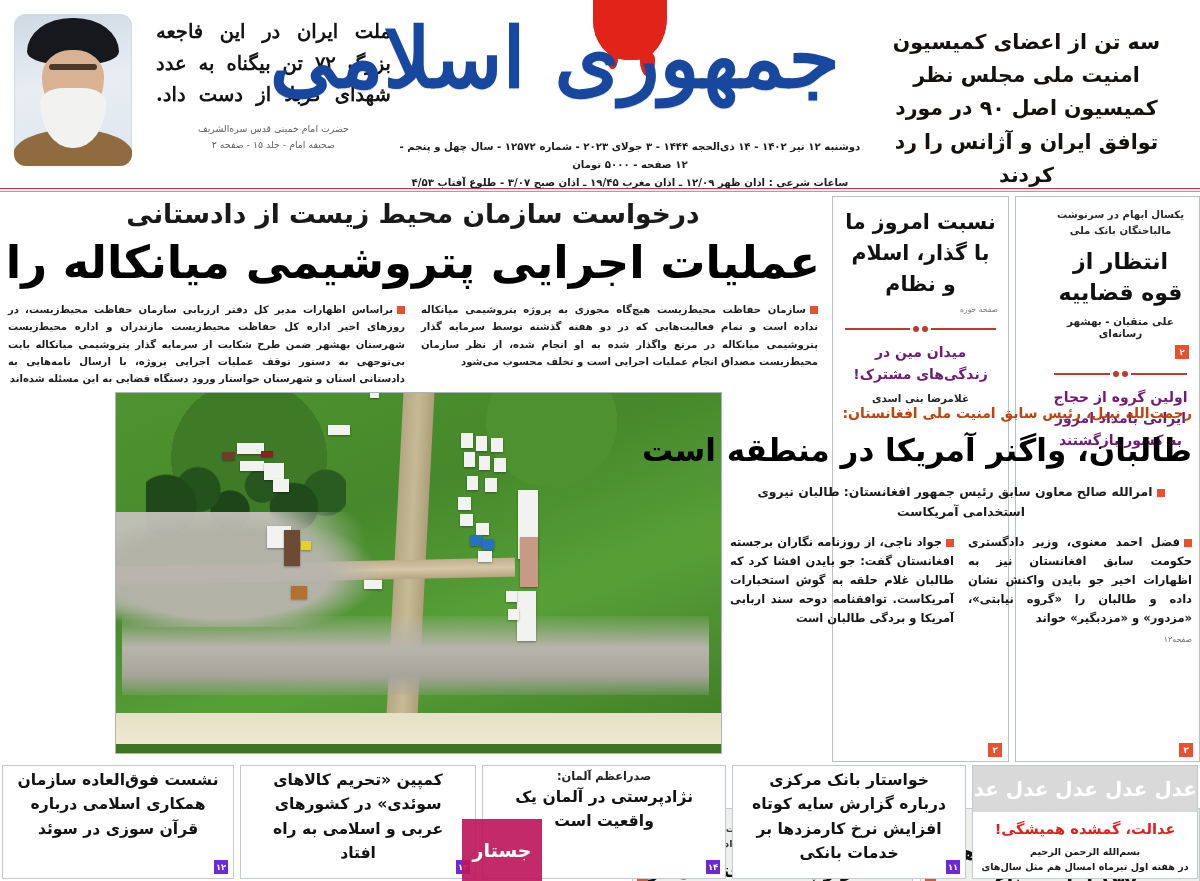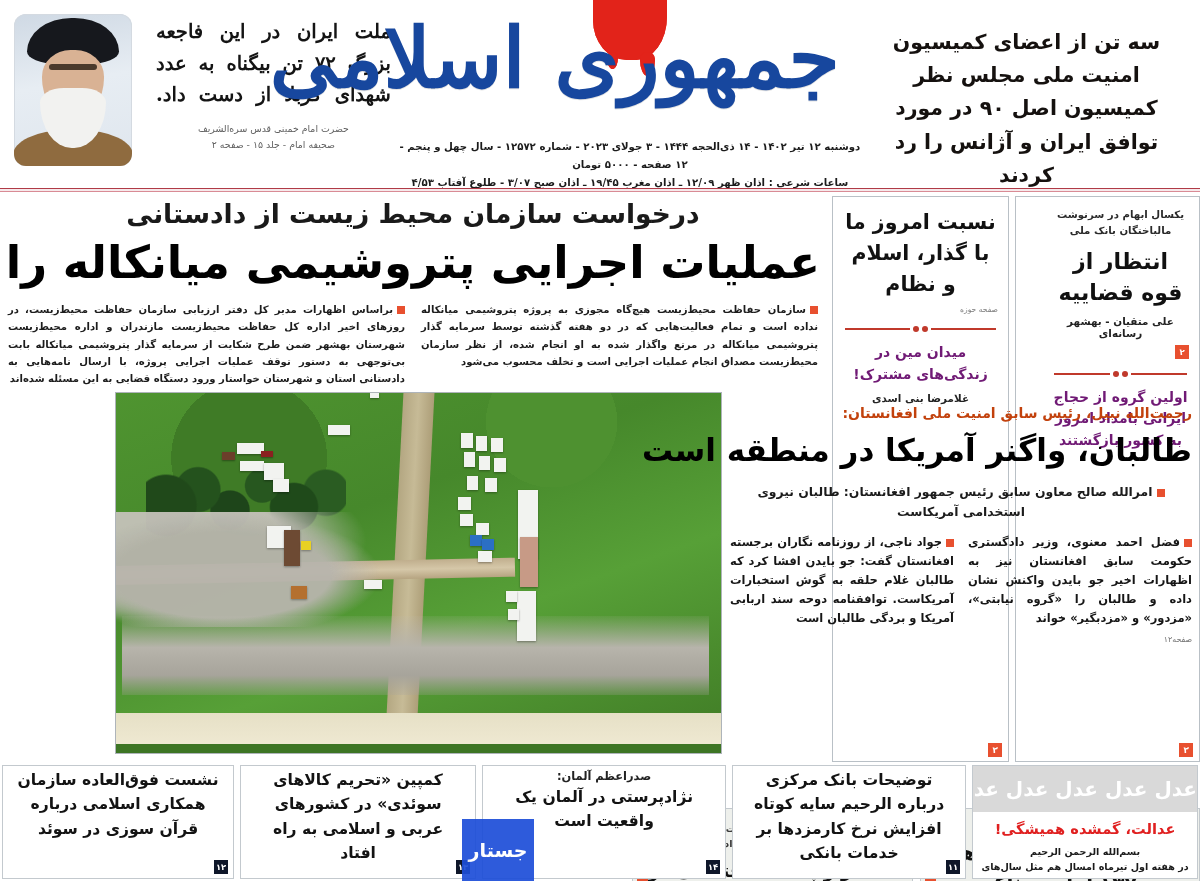--- a/index.html
+++ b/index.html
@@ -239,42 +239,42 @@
   }
   .r2-kicker { font-size:9.6px; color:#3a3a3a; line-height:1.6; text-align:center; font-weight:600; }
   .r2-title { font-size:19px; font-weight:800; color:#131313; line-height:1.52; text-align:center; margin-top:4px; }
   .r2-title-b { font-size:20px; font-weight:800; color:#131313; line-height:1.55; text-align:center; margin-top:2px; }
 
   
   .bottom { position:absolute; left:0; right:0; bottom:0; height: 116px; display:flex; gap:6px; padding:0 2px 2px 2px; }
   .bbox { position:relative; border:1px solid #c3c9ce; background:#fff; padding:2px 12px 0 12px; }
   .bbox-title { font-size:15.6px; font-weight:800; color:#131313; line-height:1.56; text-align:center; }
   .bbox-kick { font-size:11.4px; font-weight:700; color:#222; text-align:center; line-height:1.5; }
-  .bpg { position:absolute; bottom:4px; right:5px; width:14px; height:14px; background:#0f172a; color:#fff;
+  .bpg { position:absolute; bottom:4px; right:5px; width:14px; height:14px; background:#6d28d9; color:#fff;
          font-size:8.4px; line-height:14px; text-align:center; font-weight:700; }
   .w1 { width: 228px; }
   .w2 { width: 236px; }
   .w3 { width: 246px; }
   .w4 { width: 238px; }
   .w5 { width: 234px; flex:1 1 auto; }
 
   .just-box { background:#fff; border:1px solid #c3c9ce; position:relative; overflow:hidden; padding:0; }
   .jb-pattern {
     height: 46px; background:#d9d9d9; position:relative; overflow:hidden;
     color:#fff; font-size:20px; font-weight:800; letter-spacing:22px;
     line-height:46px; text-align:center; white-space:nowrap;
   }
   .jb-title { color:#e02020; font-size:14.6px; font-weight:900; text-align:center; margin-top:8px; }
   .jb-b1 { font-size:9.6px; font-weight:700; color:#1a1a1a; text-align:center; margin-top:7px; line-height:1.6; }
   .jb-b2 { font-size:9.6px; font-weight:700; color:#1a1a1a; text-align:center; line-height:1.6; }
 
   
   .watermark {
-    position:absolute; bottom: 0px; left: 462px; width: 72px; height: 62px;
-    background:#1d4ed8; opacity:.92; z-index: 40;
+    position:absolute; bottom: 0px; left: 462px; width: 80px; height: 62px;
+    background:#be185d; opacity:.92; z-index: 40;
     display:flex; align-items:center; justify-content:center;
   }
   .watermark span { color:#fff; font-size:19px; font-weight:800; letter-spacing:1px; }
 </style>
 </head>
 <body>
 
 <div class="page">
 
   <div class="masthead">
@@ -444,21 +444,21 @@
     <div class="bottom">
 
       <div class="bbox just-box w1">
         <div class="jb-pattern">عدل عدل عدل عدل عدل</div>
         <div class="jb-title">عدالت، گمشده همیشگی!</div>
         <div class="jb-b1">بسم‌الله الرحمن الرحیم</div>
         <div class="jb-b2">در هفته اول تیرماه امسال هم مثل سال‌های</div>
       </div>
 
       <div class="bbox w2">
-        <div class="bbox-title">توضیحات بانک مرکزی درباره الرحیم سایه کوتاه افزایش نرخ کارمزدها بر خدمات بانکی</div>
+        <div class="bbox-title">خواستار بانک مرکزی درباره گزارش سایه کوتاه افزایش نرخ کارمزدها بر خدمات بانکی</div>
         <div class="bpg">۱۱</div>
       </div>
 
       <div class="bbox w3">
         <div class="bbox-kick">صدراعظم آلمان:</div>
         <div class="bbox-title">نژادپرستی در آلمان یک واقعیت است</div>
         <div class="bpg">۱۴</div>
       </div>
 
       <div class="bbox w4">

